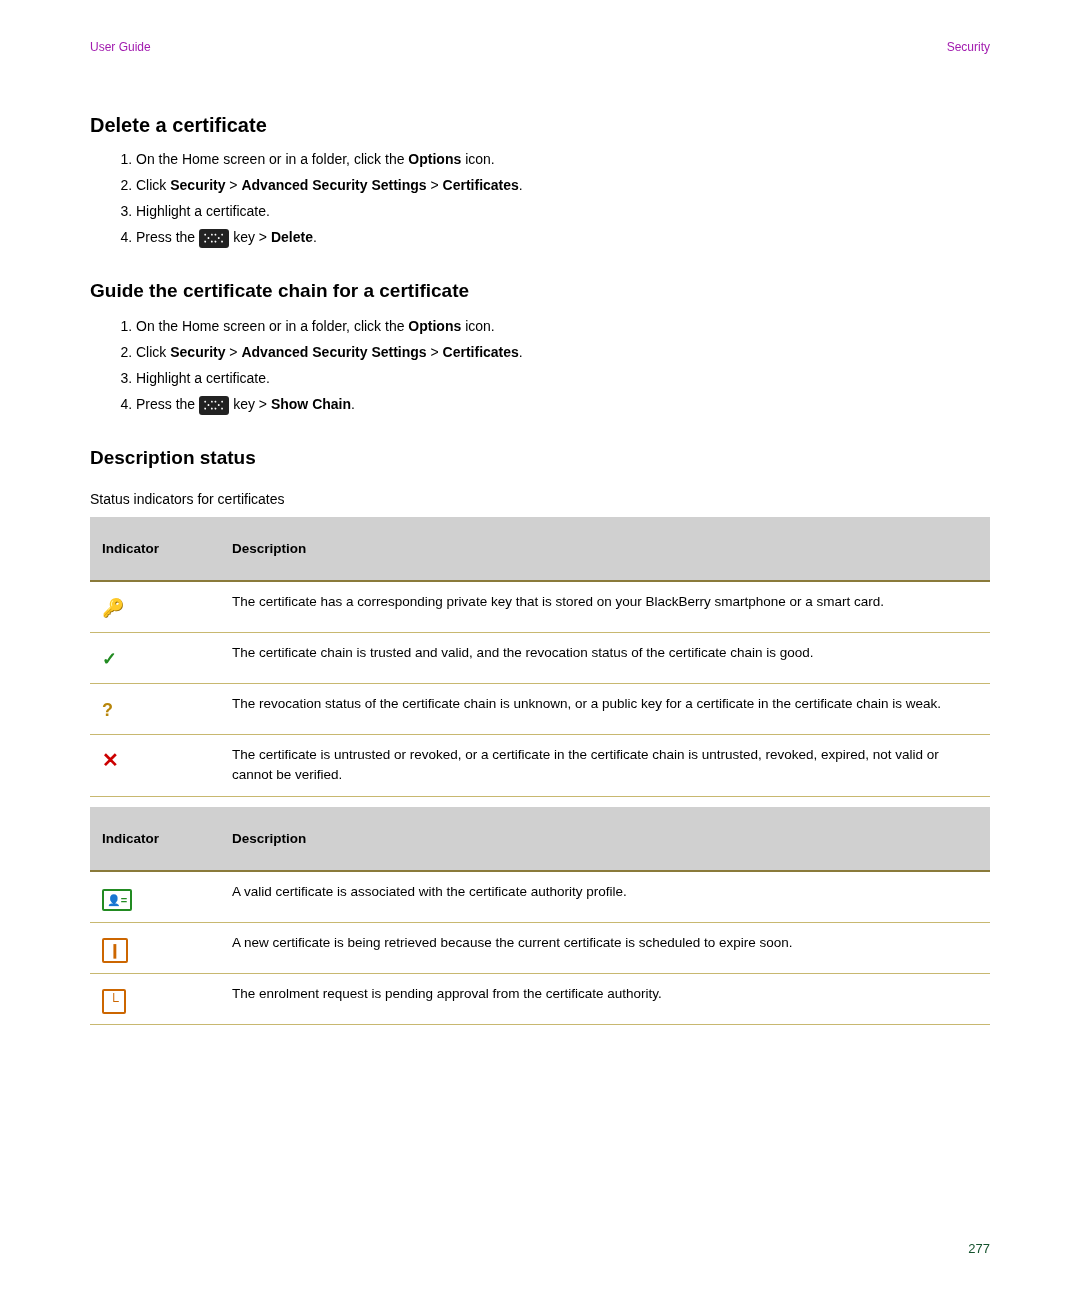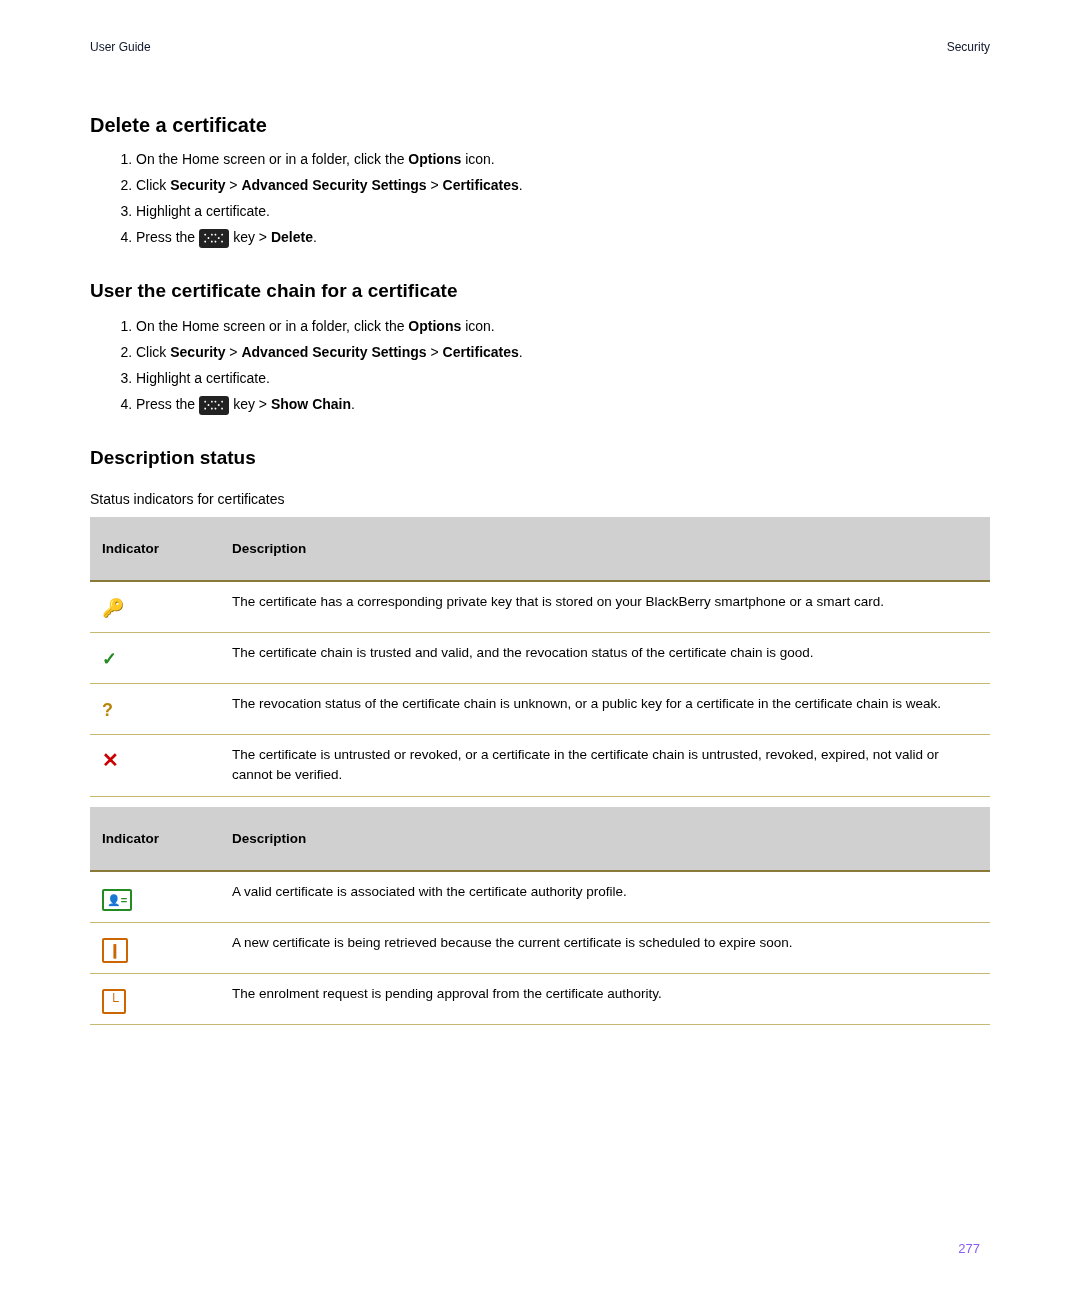--- a/index.html
+++ b/index.html
@@ -24,21 +24,21 @@
       padding: 40px 90px 80px 90px;
       position: relative;
     }
 
     .header {
       display: flex;
       justify-content: space-between;
       align-items: flex-start;
       margin-bottom: 60px;
       font-size: 12px;
-      color: #0f172a;
+      color: #a21caf;
     }
 
     .section-heading {
       font-size: 20px;
       font-weight: bold;
       margin-bottom: 12px;
       margin-top: 28px;
     }
 
     .section-heading-large {
@@ -111,23 +111,23 @@
 
     .indicator-col {
       width: 130px;
       font-size: 20px;
       font-weight: bold;
     }
 
     .page-number {
       position: absolute;
       bottom: 40px;
-      right: 100px;
+      right: 90px;
       font-size: 13px;
-      color: #8b5cf6;
+      color: #14532d;
     }
 
     .icon-key {
       font-size: 18px;
       color: #b8860b;
     }
 
     .icon-check {
       font-size: 18px;
       color: #228b22;
@@ -188,21 +188,21 @@
     <div class="section-heading">Delete a certificate</div>
     <ol>
       <li>On the Home screen or in a folder, click the <span class="bold">Options</span> icon.</li>
       <li>Click <span class="bold">Security</span> &gt; <span class="bold">Advanced Security Settings</span> &gt; <span class="bold">Certificates</span>.</li>
       <li>Highlight a certificate.</li>
       <li>Press the <span class="key-icon">⁙⁙</span> key &gt; <span class="bold">Delete</span>.</li>
     </ol>
   </div>
 
   <div>
-    <div class="section-heading-large">User the certificate chain for a certificate</div>
+    <div class="section-heading-large">Guide the certificate chain for a certificate</div>
     <ol>
       <li>On the Home screen or in a folder, click the <span class="bold">Options</span> icon.</li>
       <li>Click <span class="bold">Security</span> &gt; <span class="bold">Advanced Security Settings</span> &gt; <span class="bold">Certificates</span>.</li>
       <li>Highlight a certificate.</li>
       <li>Press the <span class="key-icon">⁙⁙</span> key &gt; <span class="bold">Show Chain</span>.</li>
     </ol>
   </div>
 
   <div>
     <div class="section-heading-large">Description status</div>

